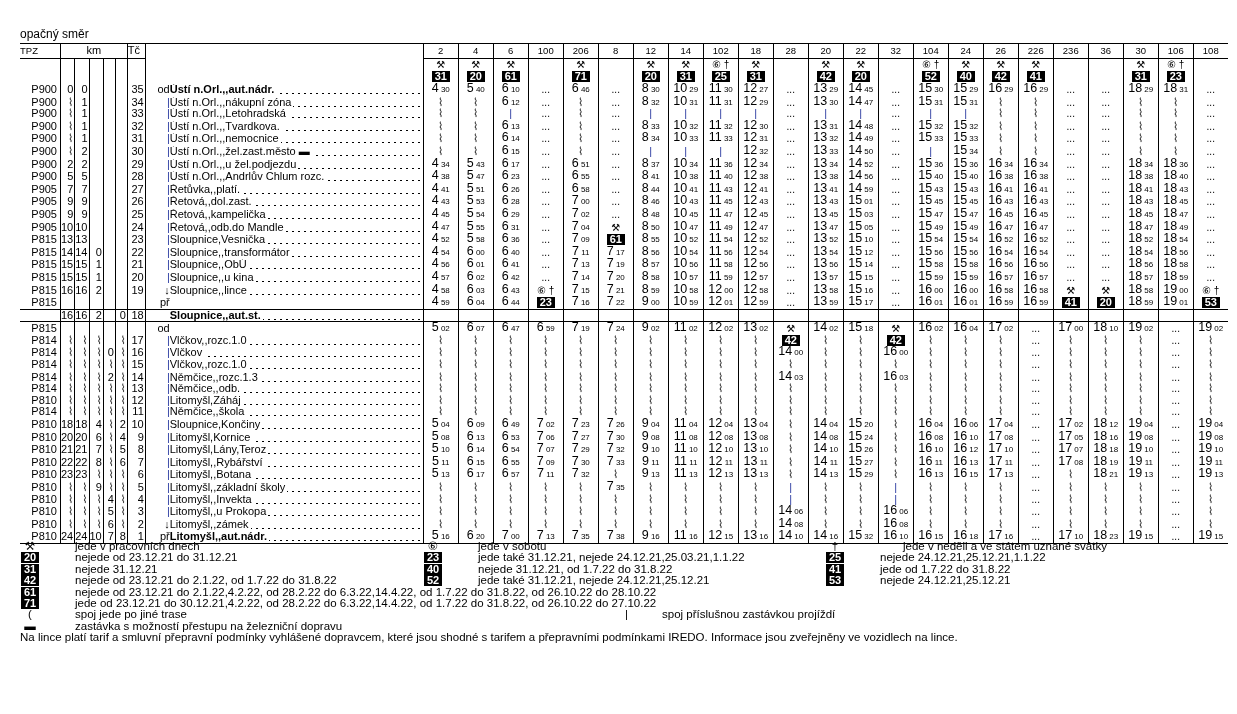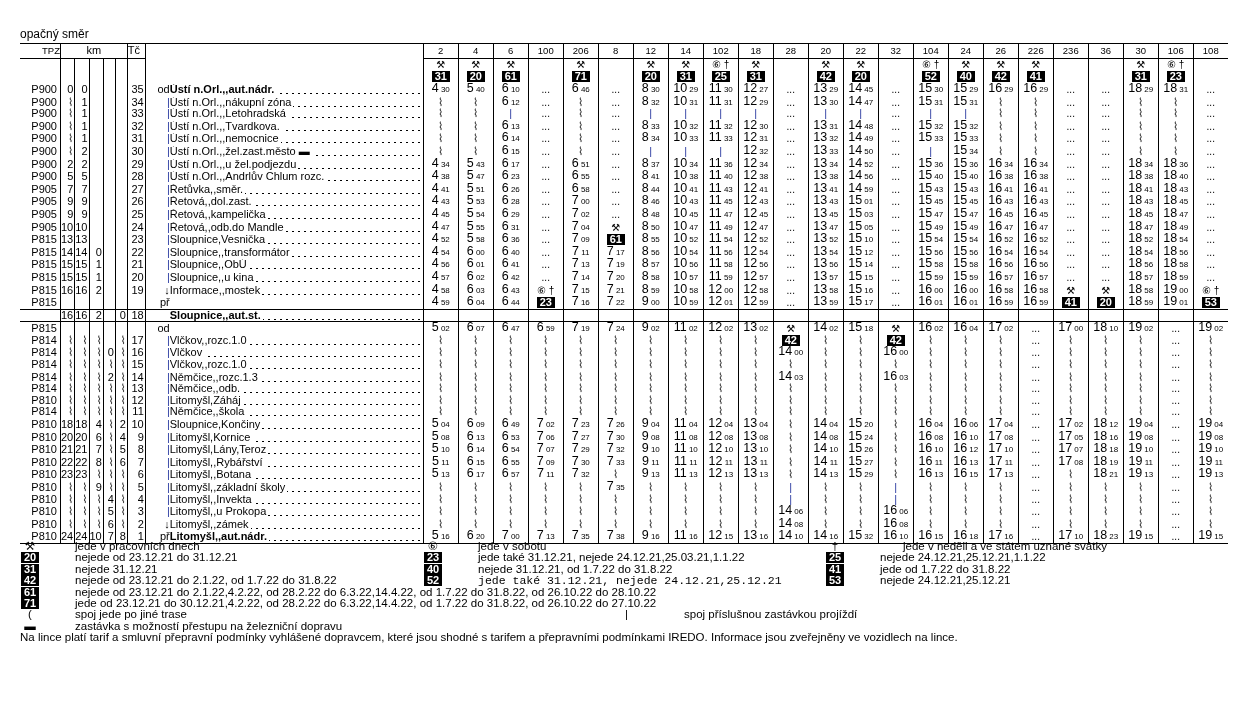--- a/index.html
+++ b/index.html
@@ -31,21 +31,21 @@
   .bot-border td{border-bottom:1px solid #000;}
 </style>
 </head>
 <body>
 
 <div class="title">opačný směr</div>
 
 <table class="tt">
   <thead>
     <tr>
-      <th class="c-tpz" style="text-align:right;padding:0 !important;margin-top:20px;">TPZ</th>
+      <th class="c-tpz" style="text-align:left;padding:0 !important;margin-top:20px;">TPZ</th>
       <th colspan="5" style="border-left:1px solid #000;font-size:11px;">km</th>
       <th class="c-tc" style="text-align:left;font-size:11px;border-bottom:1px solid #000;">Tč</th>
       <th colspan="2" style="border-bottom:none;"></th>
 
     <th class="c-t">2</th>
         <th class="c-t">4</th>
         <th class="c-t">6</th>
         <th class="c-t">100</th>
         <th class="c-t">206</th>
         <th class="c-t">8</th>
@@ -428,21 +428,21 @@
       <tr>
         <td class="c-tpz">P905</td>
         <td class="c-km">7</td>
         <td class="c-km">7</td>
         <td class="c-km"></td>
         <td class="c-km"></td>
         <td class="c-km"></td>
         <td class="c-tc">27</td>
         <td class="c-od"><span style="color:#2a3aa0;padding-left:6px;">|</span></td>
         <td class="c-st">
-          <span class="st-wrap"><span class="st-name">Řetůvka,,směr.</span></span>
+          <span class="st-wrap"><span class="st-name">Řetůvka,,platí.</span></span>
         </td>
         <td class="c-t"><span class="h">4</span><span class="m"> 41</span></td>
         <td class="c-t"><span class="h">5</span><span class="m"> 51</span></td>
         <td class="c-t"><span class="h">6</span><span class="m"> 26</span></td>
         <td class="c-t"><span class="sym">...</span></td>
         <td class="c-t"><span class="h">6</span><span class="m"> 58</span></td>
         <td class="c-t"><span class="sym">...</span></td>
         <td class="c-t"><span class="h">8</span><span class="m"> 44</span></td>
         <td class="c-t"><span class="h">10</span><span class="m"> 41</span></td>
         <td class="c-t"><span class="h">11</span><span class="m"> 43</span></td>
@@ -716,21 +716,21 @@
       <tr>
         <td class="c-tpz">P815</td>
         <td class="c-km">16</td>
         <td class="c-km">16</td>
         <td class="c-km">2</td>
         <td class="c-km"></td>
         <td class="c-km"></td>
         <td class="c-tc">19</td>
         <td class="c-od">↓</td>
         <td class="c-st">
-          <span class="st-wrap"><span class="st-name">Informace,,mostek</span></span>
+          <span class="st-wrap"><span class="st-name">Sloupnice,,lince</span></span>
         </td>
         <td class="c-t"><span class="h">4</span><span class="m"> 58</span></td>
         <td class="c-t"><span class="h">6</span><span class="m"> 03</span></td>
         <td class="c-t"><span class="h">6</span><span class="m"> 43</span></td>
         <td class="c-t"><span class="sym">⑥ †</span></td>
         <td class="c-t"><span class="h">7</span><span class="m"> 15</span></td>
         <td class="c-t"><span class="h">7</span><span class="m"> 21</span></td>
         <td class="c-t"><span class="h">8</span><span class="m"> 59</span></td>
         <td class="c-t"><span class="h">10</span><span class="m"> 58</span></td>
         <td class="c-t"><span class="h">12</span><span class="m"> 00</span></td>
@@ -1485,25 +1485,25 @@
     <div class="fl" style="left: 55px; top: 68.4px;">spoj jede po jiné trase</div>
     <div class="fk" style="left: 0px; top: 79.8px;">▬</div>
     <div class="fl" style="left: 55px; top: 79.8px;">zastávka s možností přestupu na železniční dopravu</div>
     <div class="fk" style="left: 403px; top: 0px;">⑥</div>
     <div class="fl" style="left: 458px; top: 0px;">jede v sobotu</div>
     <div class="fk" style="left: 403px; top: 11.4px;"><span class="badge" style="font-size: 11px;">23</span></div>
     <div class="fl" style="left: 458px; top: 11.4px;">jede také 31.12.21, nejede 24.12.21,25.03.21,1.1.22</div>
     <div class="fk" style="left: 403px; top: 22.8px;"><span class="badge" style="font-size: 11px;">40</span></div>
     <div class="fl" style="left: 458px; top: 22.8px;">nejede 31.12.21, od 1.7.22 do 31.8.22</div>
     <div class="fk" style="left: 403px; top: 34.2px;"><span class="badge" style="font-size: 11px;">52</span></div>
-    <div class="fl" style="left: 458px; top: 34.2px; font-family: Liberation Mono, monospace;">jede také 31.12.21, nejede 24.12.21,25.12.21</div>
+    <div class="fl" style="left: 458px; top: 34.2px;">jede také 31.12.21, nejede 24.12.21,25.12.21</div>
     <div class="fk" style="left: 805px; top: 0px;">†</div>
     <div class="fl" style="left: 883px; top: 0px;">jede v neděli a ve státem uznané svátky</div>
     <div class="fk" style="left: 805px; top: 11.4px;"><span class="badge" style="font-size: 11px;">25</span></div>
     <div class="fl" style="left: 860px; top: 11.4px;">nejede 24.12.21,25.12.21,1.1.22</div>
     <div class="fk" style="left: 805px; top: 22.8px;"><span class="badge" style="font-size: 11px;">41</span></div>
     <div class="fl" style="left: 860px; top: 22.8px;">jede od 1.7.22 do 31.8.22</div>
     <div class="fk" style="left: 805px; top: 34.2px;"><span class="badge" style="font-size: 11px;">53</span></div>
     <div class="fl" style="left: 860px; top: 34.2px;">nejede 24.12.21,25.12.21</div>
     <div class="fl" style="left: 605px; top: 68.4px;">|</div>
-    <div class="fl" style="left: 664px; top: 68.4px;">spoj příslušnou zastávkou projíždí</div>
+    <div class="fl" style="left: 642px; top: 68.4px;">spoj příslušnou zastávkou projíždí</div>
     <div class="fl" style="left: 0px; top: 91.2px;">Na lince platí tarif a smluvní přepravní podmínky vyhlášené dopravcem, které jsou shodné s tarifem a přepravními podmínkami IREDO. Informace jsou zveřejněny ve vozidlech na lince.</div>
   </div>
 
 </body></html>

